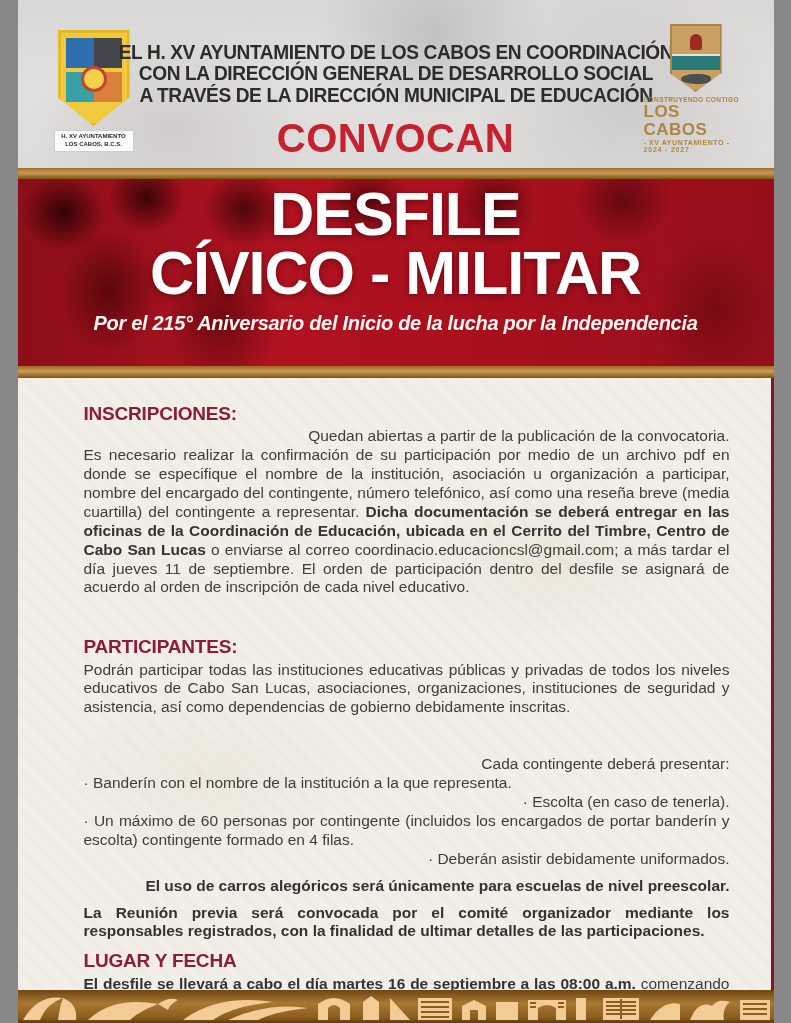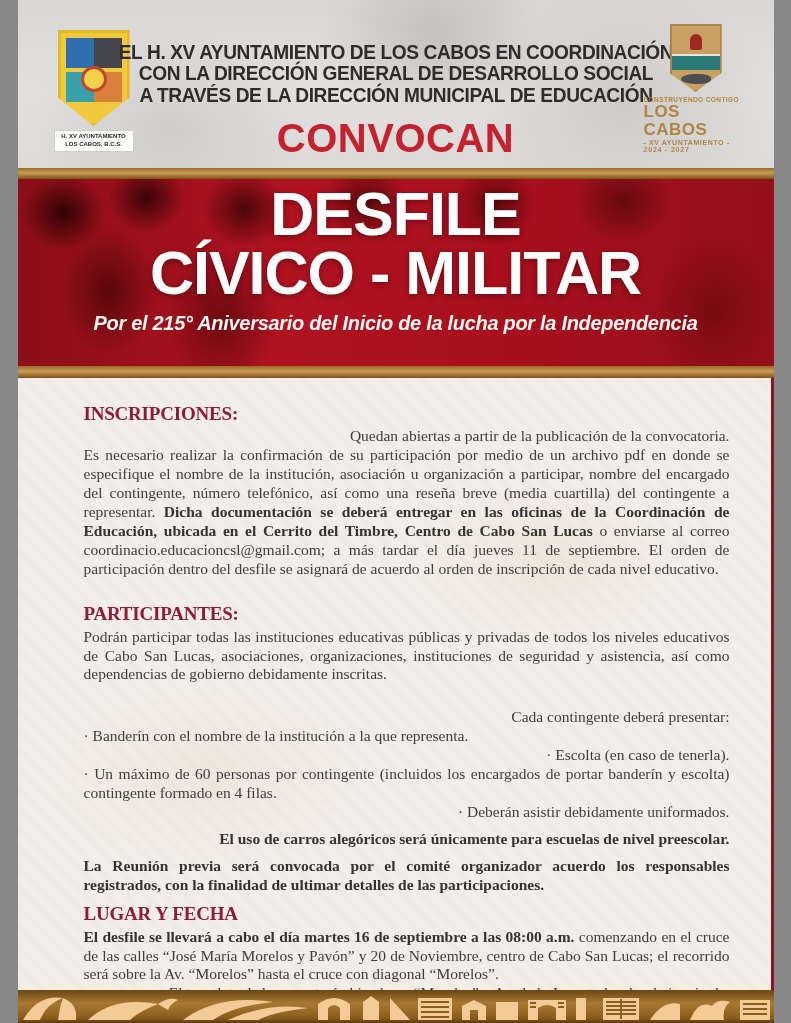--- a/index.html
+++ b/index.html
@@ -93,25 +93,24 @@
   }
   
   .content{
     position:relative; height:612px; padding:24px 44px 15px 66px;
     color:#3f3d3c; font-size:15.5px; line-height:1.22;
     background:
       radial-gradient(ellipse 200px 120px at 70% 30%, rgba(222,206,178,.25), transparent 70%),
       radial-gradient(ellipse 240px 140px at 25% 65%, rgba(222,206,178,.22), transparent 70%),
       repeating-linear-gradient(45deg, rgba(210,196,170,.07) 0 6px, transparent 6px 14px),
       #f2efe9;
-    font-family: Liberation Serif, serif;
   }
   .sec-h{ color:#8e1b3a; font-weight:800; font-size:19px; letter-spacing:-0.2px; margin-bottom:2px; }
   .content p{ text-align:justify; }
-  .content .nj{ text-align:right; } .gap-m{ margin-top:8px; } .gap-l{ margin-top:24px; }
+  .content .nj{ text-align:right; } .gap-m{ margin-top:8px; } .gap-l{ margin-top:38px; }
   .b{ font-weight:700; color:#353332; }
   .edge-strip{ position:absolute; right:0; top:378px; bottom:33px; width:3px; background:#8c1126; }
   
   .footer-strip{
     position:absolute; left:0; right:0; bottom:0; height:33px;
     background:linear-gradient(180deg,#6e4512 0%,#a87833 40%,#8a5c1d 85%,#5e3a0e 100%);
   }
   .footer-strip svg{ display:block; }
 </style>
 </head>
@@ -175,21 +174,21 @@
     <div class="sec-h gap-l">PARTICIPANTES:</div>
     <p>Podrán participar todas las instituciones educativas públicas y privadas de todos los niveles educativos de Cabo San Lucas, asociaciones, organizaciones, instituciones de seguridad y asistencia, así como dependencias de gobierno debidamente inscritas.</p>
 
     <p class="nj gap-l">Cada contingente deberá presentar:</p>
     <p>· Banderín con el nombre de la institución a la que representa.</p>
     <p class="nj">· Escolta (en caso de tenerla).</p>
     <p>· Un máximo de 60 personas por contingente (incluidos los encargados de portar banderín y escolta) contingente formado en 4 filas.</p>
     <p class="nj">· Deberán asistir debidamente uniformados.</p>
 
     <p class="b nj gap-m">El uso de carros alegóricos será únicamente para escuelas de nivel preescolar.</p>
-    <p class="b gap-m">La Reunión previa será convocada por el comité organizador acuerdo los responsables registrados, con la finalidad de ultimar detalles de las participaciones.</p>
+    <p class="b gap-m">La Reunión previa será convocada por el comité organizador mediante los responsables registrados, con la finalidad de ultimar detalles de las participaciones.</p>
 
     <div class="sec-h gap-m">LUGAR Y FECHA</div>
     <p><span class="b">El desfile se llevará a cabo el día martes 16 de septiembre a las 08:00 a.m.</span><span> comenzando en el cruce de las calles “José María Morelos y Pavón” y 20 de Noviembre, centro de Cabo San Lucas; el recorrido será sobre la Av. “Morelos” hasta el cruce con diagonal “Morelos”.</span></p>
     <p class="nj">El templete de honor estará ubicado en “Morelos” y Av. de la Juventud, sobre la izquierda.</p>
 
   </div>
 
   <div class="edge-strip"></div>
 
   <div class="footer-strip">

